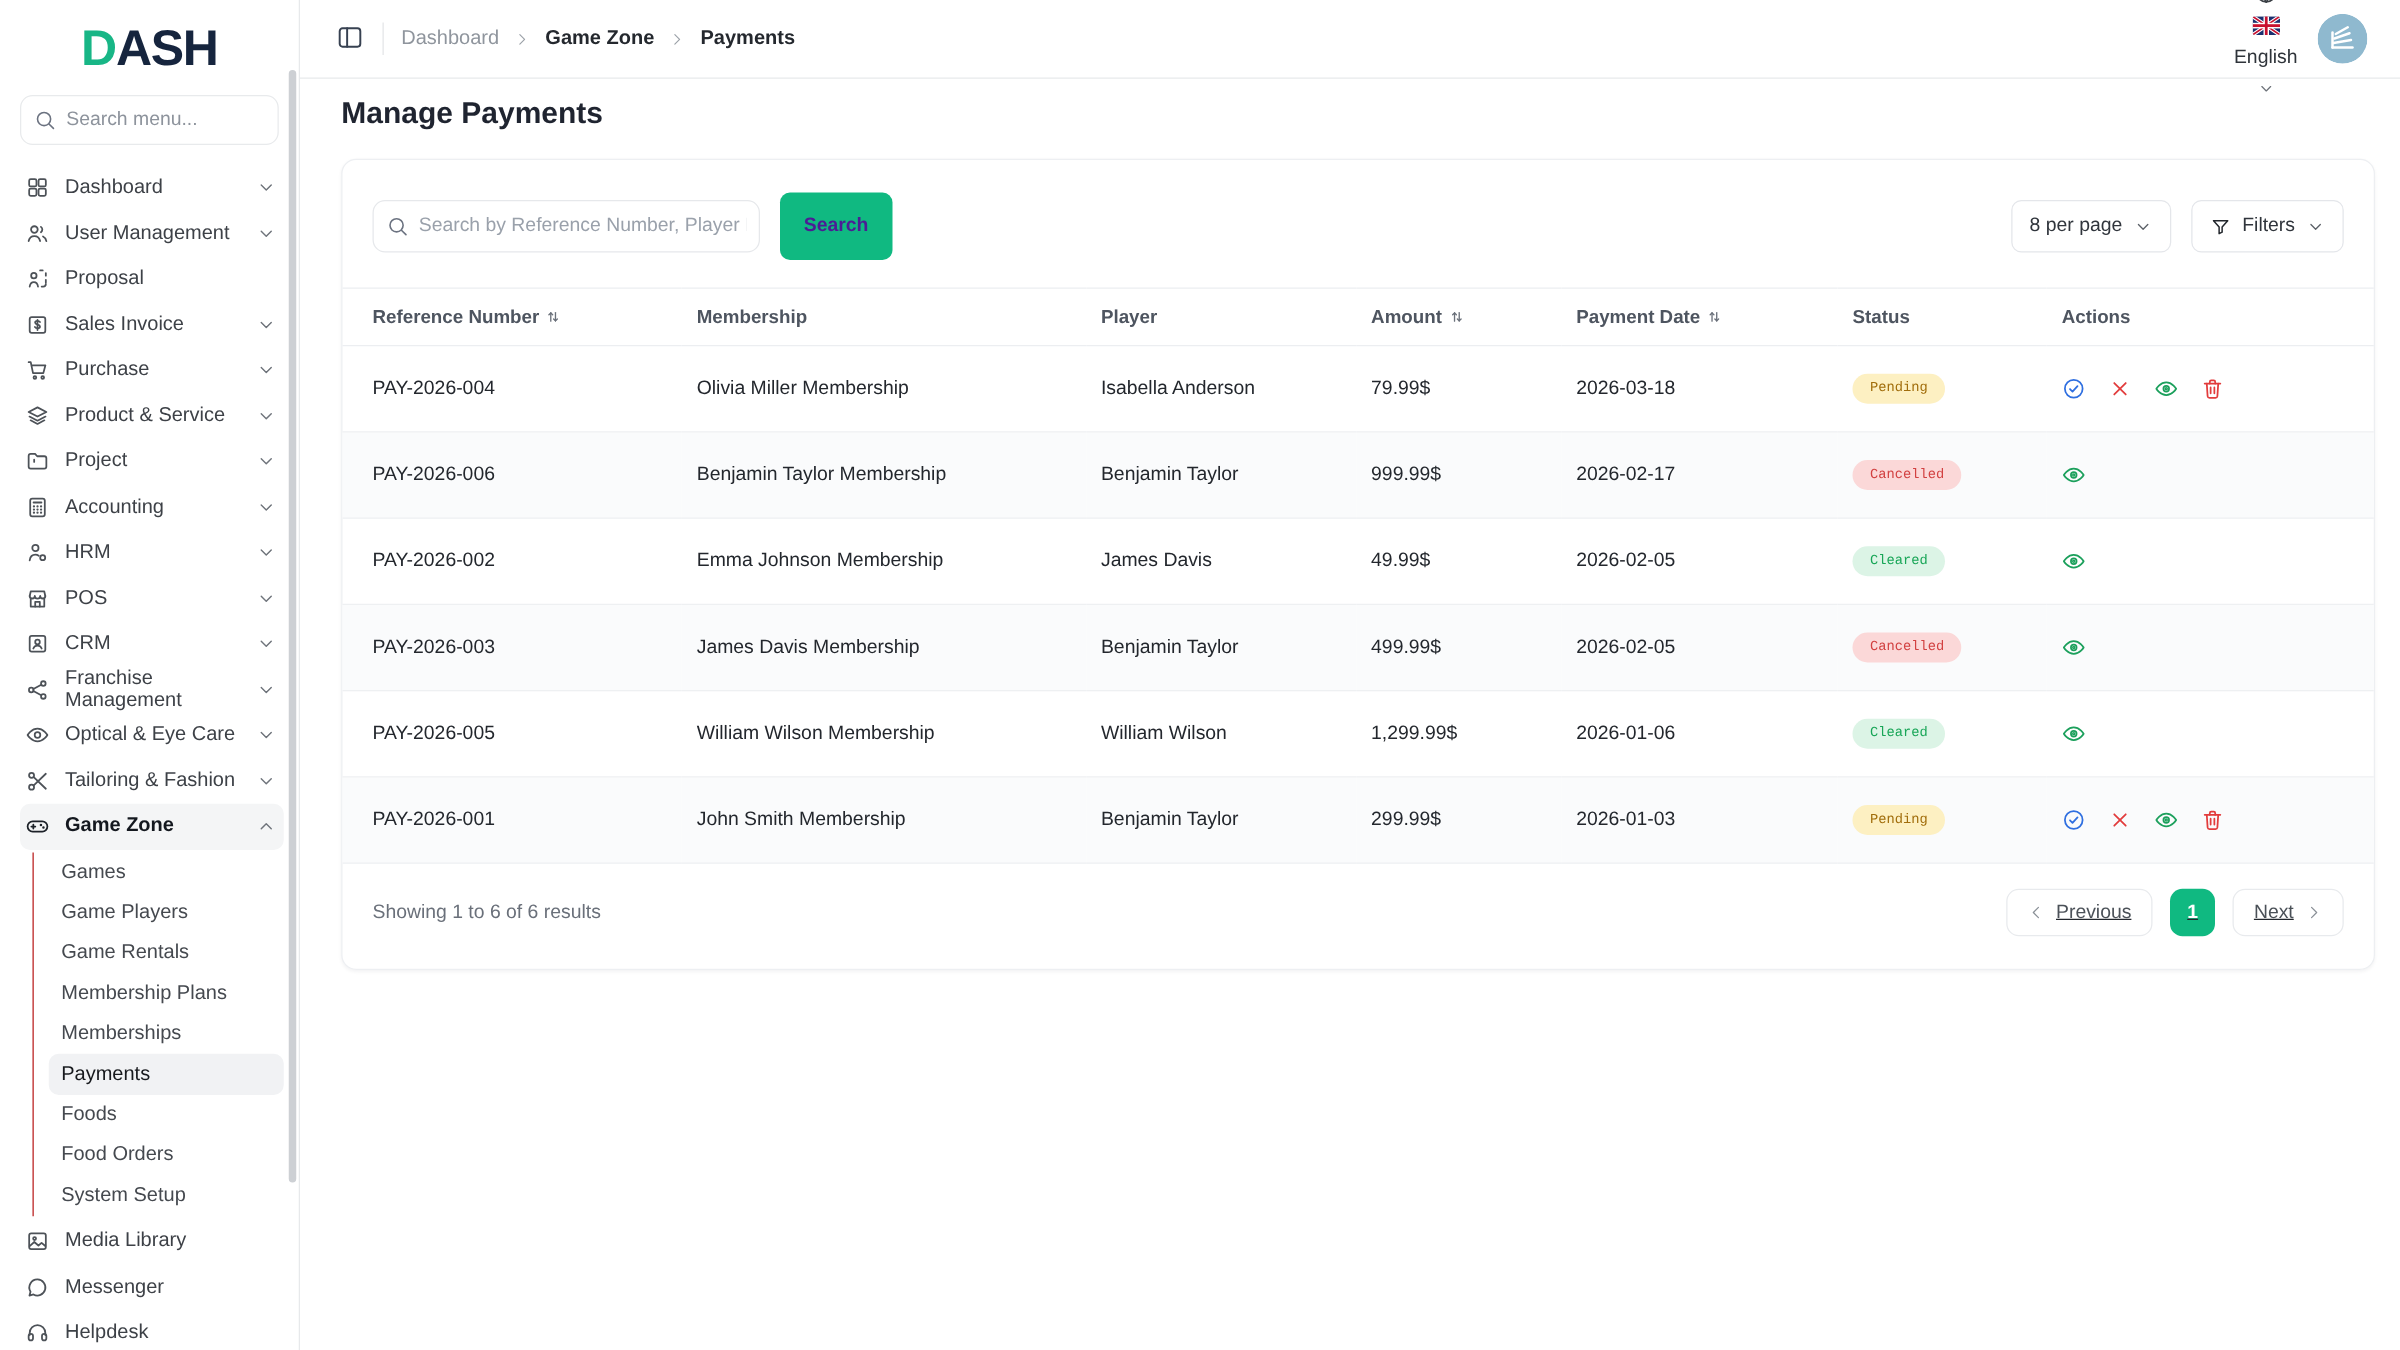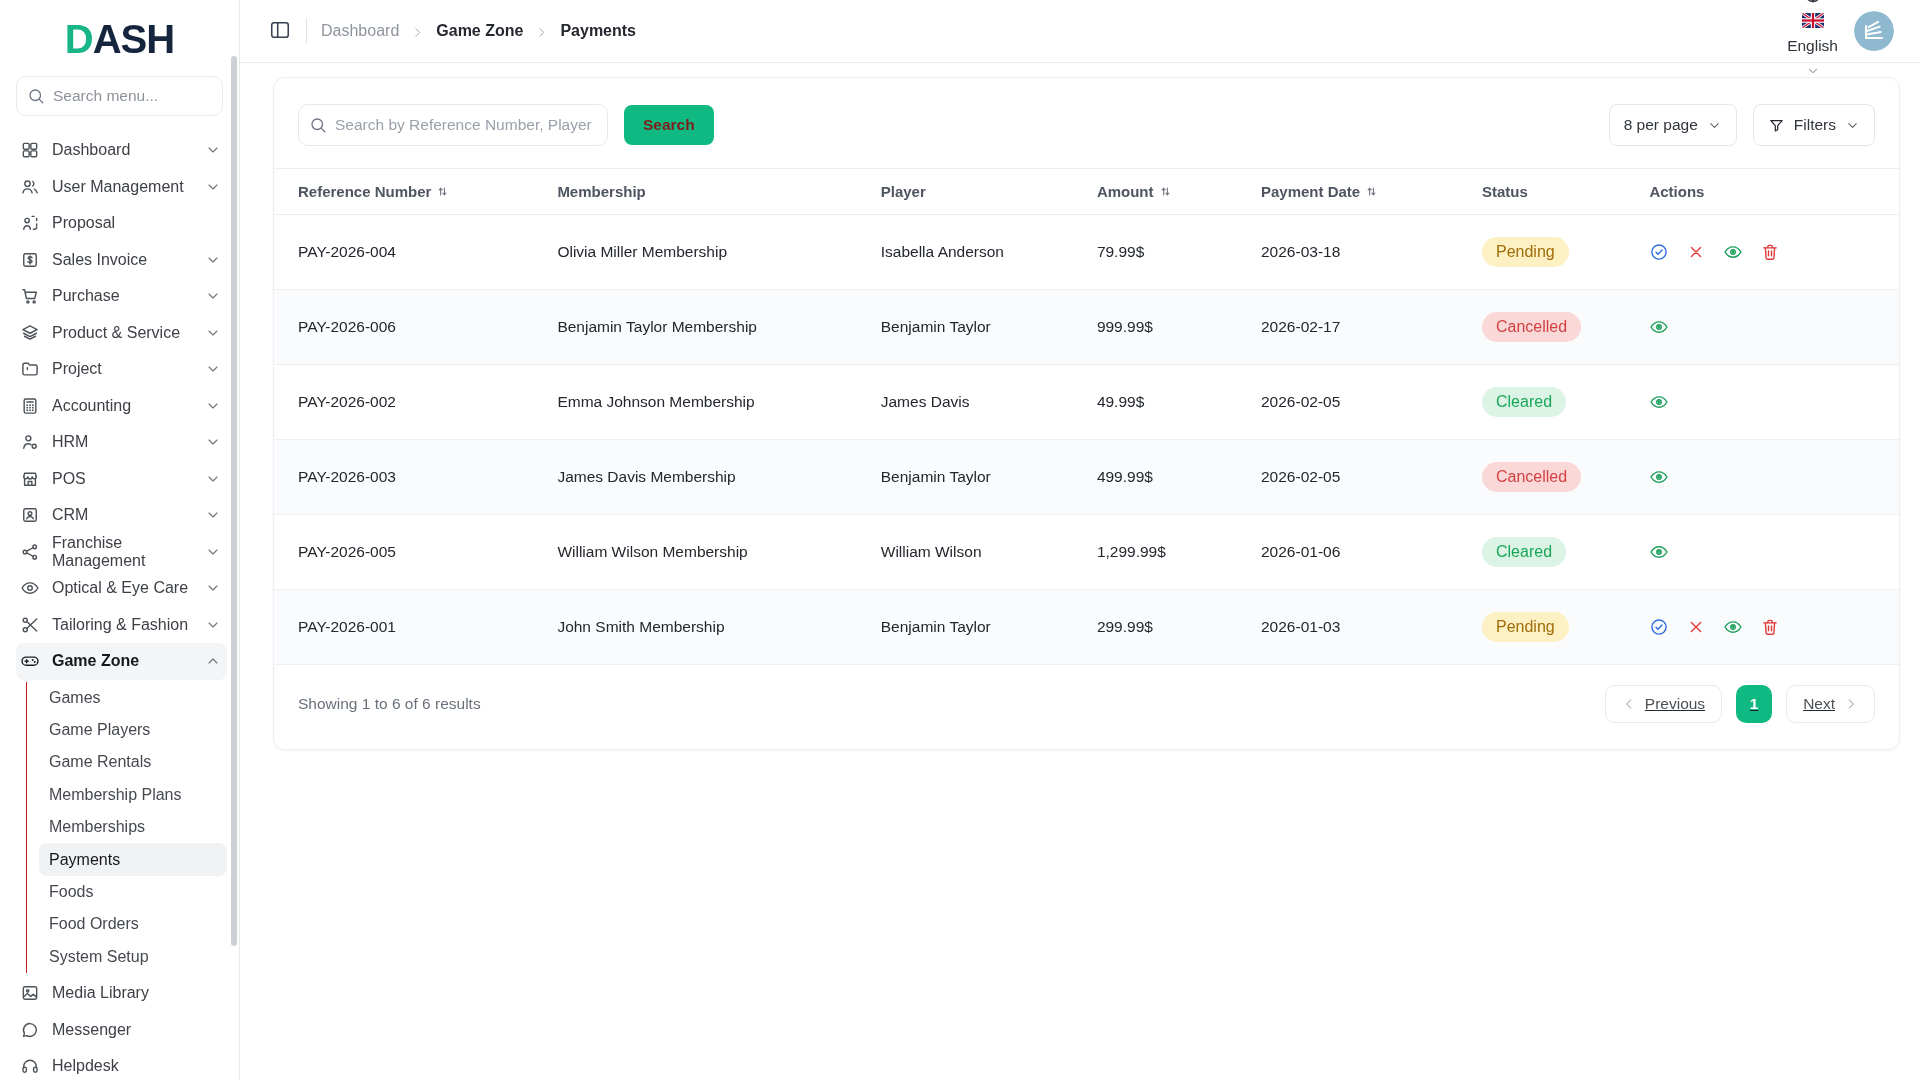--- a/index.html
+++ b/index.html
@@ -58,39 +58,39 @@
 
   .card { background:#fff; border:1px solid #edeff2; border-radius:12px;
     box-shadow:0 1px 3px rgba(16,24,40,.05); }
   .toolbar { display:flex; align-items:center; padding:26px 24px 22px 24px; }
   .search-wrap { display:flex; align-items:center; gap:8px; width:310px; height:42px;
     border:1.5px solid #e6e8eb; border-radius:10px; padding:0 10px; }
   .search-wrap .ic { width:18px; height:18px; color:#6b7280; flex:none; }
   .search-wrap input { border:none; outline:none; flex:1; min-width:0; font-size:15.5px;
     font-family:"Liberation Sans", sans-serif; color:#374151; }
   .search-wrap input::placeholder { color:#9aa1ab; }
-  .btn-green { margin-left:16px; height:40px; padding:0 19px; background:var(--accent);
-    color:#7f1d1d; border:none; border-radius:8px; font-size:15.5px; font-weight:600;
+  .btn-green { margin-left:16px; height:54px; padding:0 19px; background:var(--accent);
+    color:#4c1d95; border:none; border-radius:8px; font-size:15.5px; font-weight:600;
     font-family:"Liberation Sans", sans-serif; cursor:pointer; }
   .toolbar-right { margin-left:auto; display:flex; align-items:center; gap:16px; }
   .select, .filters { display:flex; align-items:center; gap:9px; height:42px; padding:0 14px;
     background:#fff; border:1px solid #e4e6ea; border-radius:8px; font-size:15.5px; color:#30353c;
     font-family:"Liberation Sans", sans-serif; cursor:pointer; }
   .select .chev, .filters .chev { width:15px; height:15px; color:#5c6168; }
   .filters .funnel { width:17px; height:17px; color:#23272d; }
 
   table { width:100%; border-collapse:collapse; table-layout:fixed; }
   thead th { text-align:left; font-size:15px; font-weight:700; color:#4e5560;
     padding:14px 12px; border-top:1px solid #eceef1; border-bottom:1px solid #eceef1; }
   thead th:first-child, tbody td:first-child { padding-left:24px; }
   th .th-inner { display:inline-flex; align-items:center; gap:4px; }
   th .sort { width:15px; height:15px; color:#6a707a; }
   tbody td { font-size:15.5px; color:#23272d; padding:22px 12px; border-bottom:1px solid #eef0f2; }
   tbody tr:nth-child(even) { background:#fafbfc; }
-  .pill { display:inline-block; padding:6px 14px; border-radius:999px; font-size:16px; }
+  .pill { display:inline-block; padding:6px 14px; border-radius:999px; font-size:11px;font-family:Liberation Mono, monospace; }
   .pill.status-pending   { background:var(--pending-bg);   color:var(--pending-tx); }
   .pill.status-cancelled { background:var(--cancelled-bg); color:var(--cancelled-tx); }
   .pill.status-cleared   { background:var(--cleared-bg);   color:var(--cleared-tx); }
   .actions-cell { display:flex; align-items:center; gap:17px; }
   .action { width:20px; height:20px; cursor:pointer; }
   .action.approve { color:var(--approve); }
   .action.reject  { color:var(--reject); }
   .action.view    { color:var(--view); }
   .action.delete  { color:var(--delete); }
 
@@ -454,20 +454,21 @@
                 <path d="M13.6 19.8l12-4.2"></path>
                 <path d="M14.6 16.2l9.6-5.4"></path>
                 <path d="M12 27V15"></path>
             </g>
           </svg>
         </div>
       </div>
     </header>
 
     <div class="content">
+      <h1 class="page-title">Manage Payments</h1>
 
       <section class="card">
         <div class="toolbar">
           <div class="search-wrap">
             <span class="ic">
                 <svg viewBox="0 0 24 24" fill="none" stroke="currentColor" stroke-width="1.7" stroke-linecap="round" stroke-linejoin="round">
                   <circle cx="11" cy="11" r="7"></circle>
                   <path d="M16.5 16.5L21 21"></path>
                 </svg>
               </span>

